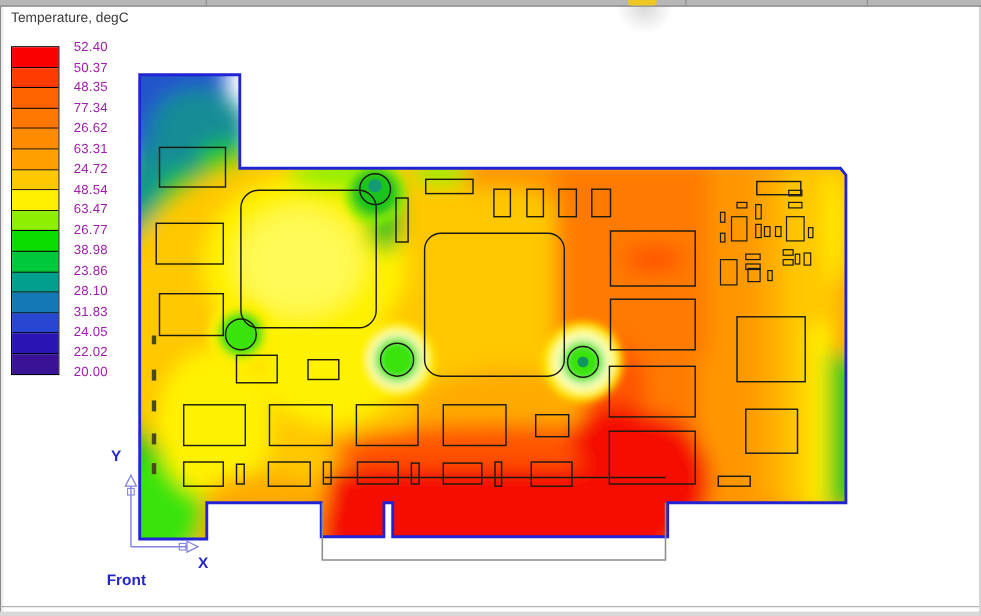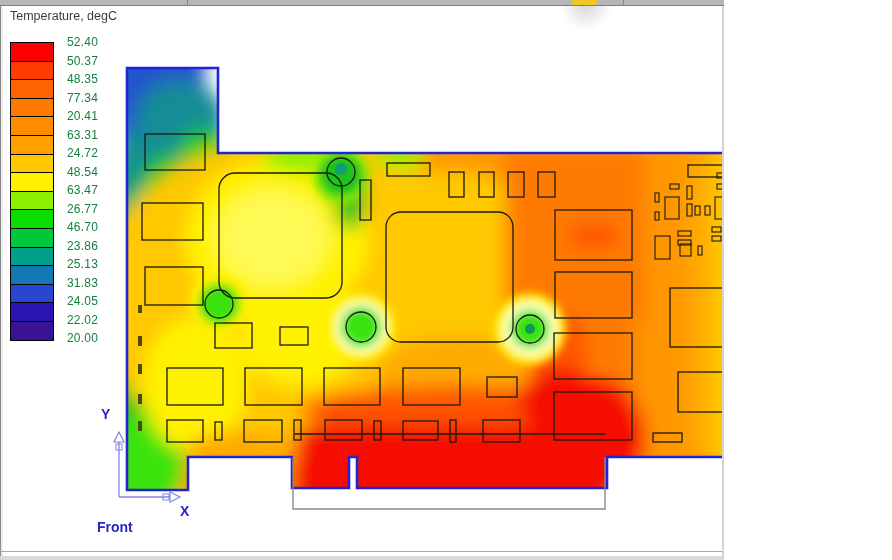--- a/index.html
+++ b/index.html
@@ -1,36 +1,36 @@
 <!DOCTYPE html>
 <html><head>
 <meta charset="utf-8">
 <style>
   html,body{margin:0;padding:0;background:#fff;}
-  .stage{position:relative;width:724px;height:560px;background:#ffffff;overflow:hidden;
+  .stage{position:relative;width:892px;height:560px;background:#ffffff;overflow:hidden;
          font-family:"Liberation Sans","DejaVu Sans",sans-serif;}
   
   .frame-top{position:absolute;left:0;top:0;width:892px;height:5px;background:#b6b6b6;border-bottom:1px solid #7f7f7f;z-index:5;}
   .frame-tick{position:absolute;top:0;width:1px;height:5px;background:#8a8a8a;}
   .frame-tab{position:absolute;left:571px;top:0;width:26px;height:5px;background:#eec722;border-radius:0 0 3px 3px;}
   .frame-tab-shadow{position:absolute;left:560px;top:5px;width:52px;height:26px;
       background:radial-gradient(ellipse at 50% 0%, rgba(150,150,150,.38), rgba(150,150,150,0) 70%);}
   .frame-left{position:absolute;left:0;top:0;width:1px;height:560px;background:#8a8a8a;z-index:4;}
   .frame-left2{position:absolute;left:1px;top:0;width:2px;height:560px;background:#ececec;z-index:4;}
   .frame-bottom-line{position:absolute;left:0;top:551px;width:892px;height:1px;background:#a8a8a8;z-index:4;}
   .frame-bottom{position:absolute;left:0;top:556px;width:892px;height:4px;background:#d9d9d9;z-index:4;}
   .frame-right{position:absolute;right:0;top:0;width:2px;height:560px;background:#d4d4d4;z-index:4;}
   
   .legend-title{position:absolute;left:10px;top:9px;font-size:12.5px;color:#3c3c3c;z-index:3;}
   .legend-bar{position:absolute;left:10px;top:42px;width:42px;border:1px solid #000;z-index:3;}
   .legend-bar .band{height:17.6px;border-bottom:1px solid #000;}
   .legend-bar .band:last-child{border-bottom:none;}
   .legend-labels{position:absolute;left:67px;top:32.75px;z-index:3;}
   .legend-labels .ticklabel{height:18.5px;display:flex;align-items:center;
-      font-size:12px;color:#15803d;letter-spacing:.2px;}
+      font-size:12px;color:#a21caf;letter-spacing:.2px;}
   svg{position:absolute;left:0;top:0;}
   svg text{font-family:"Liberation Sans","DejaVu Sans",sans-serif;}
   .comp{fill:none;stroke:#1a1a10;stroke-width:1.3;}
   .comp-thin{fill:none;stroke:#1a1a10;stroke-width:1.1;}
 </style>
 </head>
 <body>
 
 <div class="stage">
 
@@ -64,29 +64,29 @@
       <div class="band" style="background: rgb(20, 120, 180);"></div>
       <div class="band" style="background: rgb(40, 70, 210);"></div>
       <div class="band" style="background: rgb(42, 20, 180);"></div>
       <div class="band" style="background: rgb(58, 18, 150);"></div>
     </div>
   <div class="legend-labels">
       <div class="ticklabel">52.40</div>
       <div class="ticklabel">50.37</div>
       <div class="ticklabel">48.35</div>
       <div class="ticklabel">77.34</div>
-      <div class="ticklabel">20.41</div>
+      <div class="ticklabel">26.62</div>
       <div class="ticklabel">63.31</div>
       <div class="ticklabel">24.72</div>
       <div class="ticklabel">48.54</div>
       <div class="ticklabel">63.47</div>
       <div class="ticklabel">26.77</div>
-      <div class="ticklabel">46.70</div>
+      <div class="ticklabel">38.98</div>
       <div class="ticklabel">23.86</div>
-      <div class="ticklabel">25.13</div>
+      <div class="ticklabel">28.10</div>
       <div class="ticklabel">31.83</div>
       <div class="ticklabel">24.05</div>
       <div class="ticklabel">22.02</div>
       <div class="ticklabel">20.00</div>
     </div>
 
   <svg width="892" height="560" viewBox="0 0 892 560">
     <defs>
       <clipPath id="boardClip">
         <path d="M127,68 H218 V153 H764 L769,159 V457 H607 V488 H357 V457 H349 V488 H292 V457 H188 V490 H127 Z"></path>

